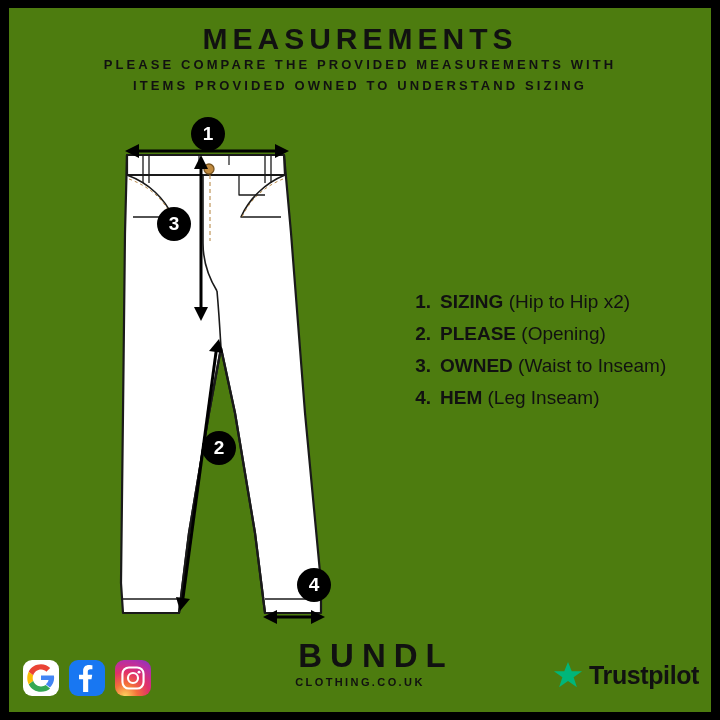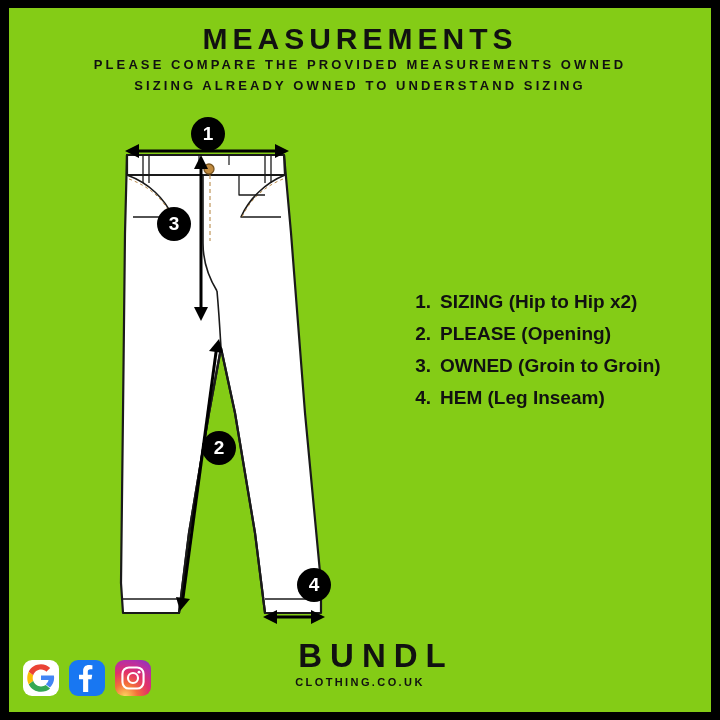--- a/index.html
+++ b/index.html
@@ -10,21 +10,21 @@
     width: 720px;
     height: 720px;
     background: #ffffff;
     font-family: "Liberation Sans", sans-serif;
     overflow: hidden;
   }
   #page {
     position: relative;
     width: 720px;
     height: 720px;
-    background: #84cc16;
+    background: #4d7c0f;
     box-sizing: border-box;
     border-top: 8px solid #000000;
     border-bottom: 8px solid #000000;
     border-left: 9px solid #000000;
     border-right: 9px solid #000000;
   }
   .inner {
     position: absolute;
     left: 0; top: 0;
     width: 702px;
@@ -73,21 +73,21 @@
   .legend-num {
     width: 30px;
     text-align: right;
     margin-right: 9px;
     font-weight: bold;
   }
   .legend-label {
     font-weight: bold;
     white-space: nowrap;
   }
-  .legend-label .light { font-weight: bold; }
+  .legend-label .light { font-weight: normal; }
 
   
   .diagram {
     position: absolute;
     left: 60px;
     top: 105px;
     width: 330px;
     height: 520px;
   }
   .badge {
@@ -171,22 +171,22 @@
   }
 </style>
 </head>
 <body>
 
 <div id="page">
   <div class="inner">
 
     <div class="title">MEASUREMENTS</div>
     <div class="subtitle">
-      <div>PLEASE COMPARE THE PROVIDED MEASUREMENTS OWNED</div>
-      <div>SIZING ALREADY OWNED TO UNDERSTAND SIZING</div>
+      <div>PLEASE COMPARE THE PROVIDED MEASUREMENTS WITH</div>
+      <div>ITEMS PROVIDED OWNED TO UNDERSTAND SIZING</div>
     </div>
 
     <div class="diagram">
       <svg width="330" height="520" viewBox="0 0 330 520">
         <g fill="#ffffff" stroke="#1a1a1a" stroke-width="2.2" stroke-linejoin="round">
 
           <path d="M58 42 L215 42 L222 120 L236 300 L252 470 L252 500 L196 500 L186 420 L166 300 L152 235
                    L140 300 L120 420 L110 500 L54 500 L52 470 L54 300 L56 120 Z"></path>
 
           <path d="M58 42 L215 42 L216 62 L58 62 Z"></path>
@@ -258,21 +258,21 @@
         <span class="legend-num">2.</span>
         <span class="legend-label">
           <span>PLEASE</span>
           <span class="light">(Opening)</span>
         </span>
       </div>
       <div class="legend-item">
         <span class="legend-num">3.</span>
         <span class="legend-label">
           <span>OWNED</span>
-          <span class="light">(Groin to Groin)</span>
+          <span class="light">(Waist to Inseam)</span>
         </span>
       </div>
       <div class="legend-item">
         <span class="legend-num">4.</span>
         <span class="legend-label">
           <span>HEM</span>
           <span class="light">(Leg Inseam)</span>
         </span>
       </div>
     </div>
@@ -298,15 +298,21 @@
       </div>
       <div class="social s-ig">
         <svg width="26" height="26" viewBox="0 0 32 32">
           <rect x="3" y="3" width="26" height="26" rx="8" fill="none" stroke="#ffffff" stroke-width="2.6"></rect>
           <circle cx="16" cy="16" r="6.2" fill="none" stroke="#ffffff" stroke-width="2.6"></circle>
           <circle cx="23.4" cy="8.8" r="1.8" fill="#ffffff"></circle>
         </svg>
       </div>
     </div>
 
+    <div class="trustpilot">
+      <svg width="30" height="30" viewBox="0 0 32 32">
+        <polygon points="16,2 20,12 31,12 22,18.5 25.5,29 16,22.5 6.5,29 10,18.5 1,12 12,12" fill="#00b67a"></polygon>
+      </svg>
+      <span class="tp-text">Trustpilot</span>
+    </div>
 
   </div>
 </div>
 
 </body></html>

